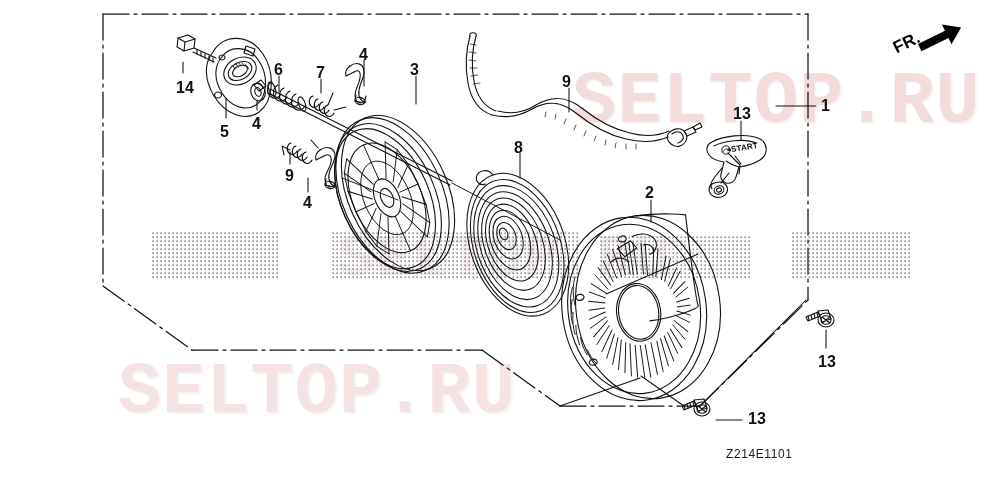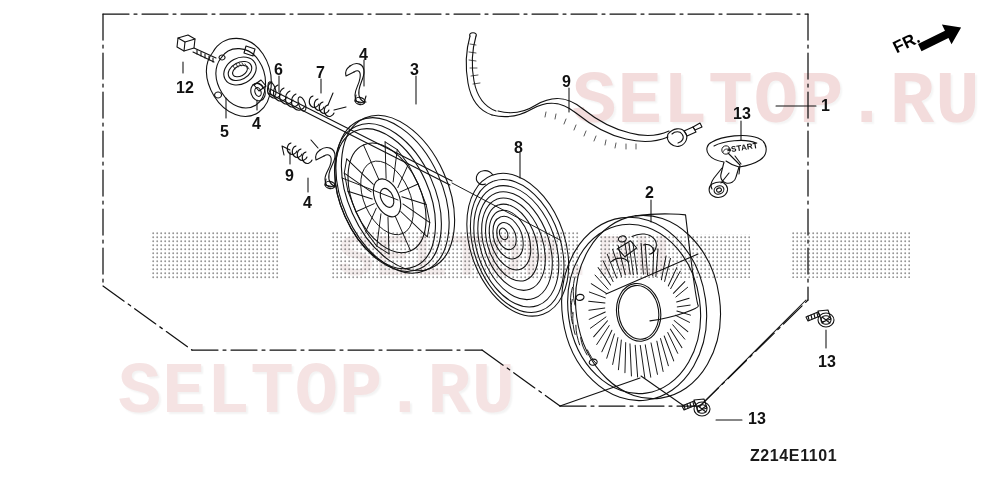--- a/index.html
+++ b/index.html
@@ -11,22 +11,22 @@
   .wm{position:absolute;font-family:Liberation Mono, monospace;font-weight:700;
       letter-spacing:1px;user-select:none;pointer-events:none;white-space:nowrap;}
   #wm-top{left:572px;top:60px;font-size:74px;color:#f3dcdc;
           text-shadow:2px 2px 2px rgba(0,0,0,0.045);}
   #wm-mid{left:338px;top:225px;font-size:60px;color:#ece0e0;opacity:.55;
           text-shadow:1px 1px 2px rgba(0,0,0,0.03);}
   #wm-bot{left:118px;top:352px;font-size:72px;color:#f5e3e3;
           text-shadow:2px 2px 2px rgba(0,0,0,0.05);}
   .lbl{position:absolute;font-family:"Liberation Sans", sans-serif;
        font-size:16px;font-weight:700;color:#111;line-height:1;}
-  #code{position:absolute;left:726px;top:447px;font-size:16px;font-weight:700;
-        letter-spacing:.6px;color:#1a1a1a;margin-left:24px;}
+  #code{position:absolute;left:726px;top:447px;font-size:12px;font-weight:400;
+        letter-spacing:.6px;color:#1a1a1a;}
   #fr{position:absolute;left:890px;top:40px;font-size:17px;font-weight:700;
       color:#000;transform:rotate(-26deg);transform-origin:0 0;}
 </style>
 </head>
 <body>
 
 <div id="stage">
 
   <div class="wm" id="wm-top">SELTOP.RU</div>
   <div class="wm" id="wm-mid">SELTOP.RU</div>
@@ -362,21 +362,21 @@
         <path d="M560,406 L640,378"></path>
       </g>
 
       <g stroke-width="0.95">
         <path d="M452,183 L560,240"></path>
         <path d="M342,178 L398,200"></path>
       </g>
     </g>
   </svg>
 
-  <div class="lbl" style="left:176px;top:80px">12</div>
+  <div class="lbl" style="left:176px;top:80px">14</div>
   <div class="lbl" style="left:220px;top:124px">5</div>
   <div class="lbl" style="left:252px;top:116px">4</div>
   <div class="lbl" style="left:274px;top:62px">6</div>
   <div class="lbl" style="left:316px;top:65px">7</div>
   <div class="lbl" style="left:285px;top:168px">9</div>
   <div class="lbl" style="left:359px;top:47px">4</div>
   <div class="lbl" style="left:303px;top:195px">4</div>
   <div class="lbl" style="left:410px;top:62px">3</div>
   <div class="lbl" style="left:514px;top:140px">8</div>
   <div class="lbl" style="left:562px;top:74px">9</div>

